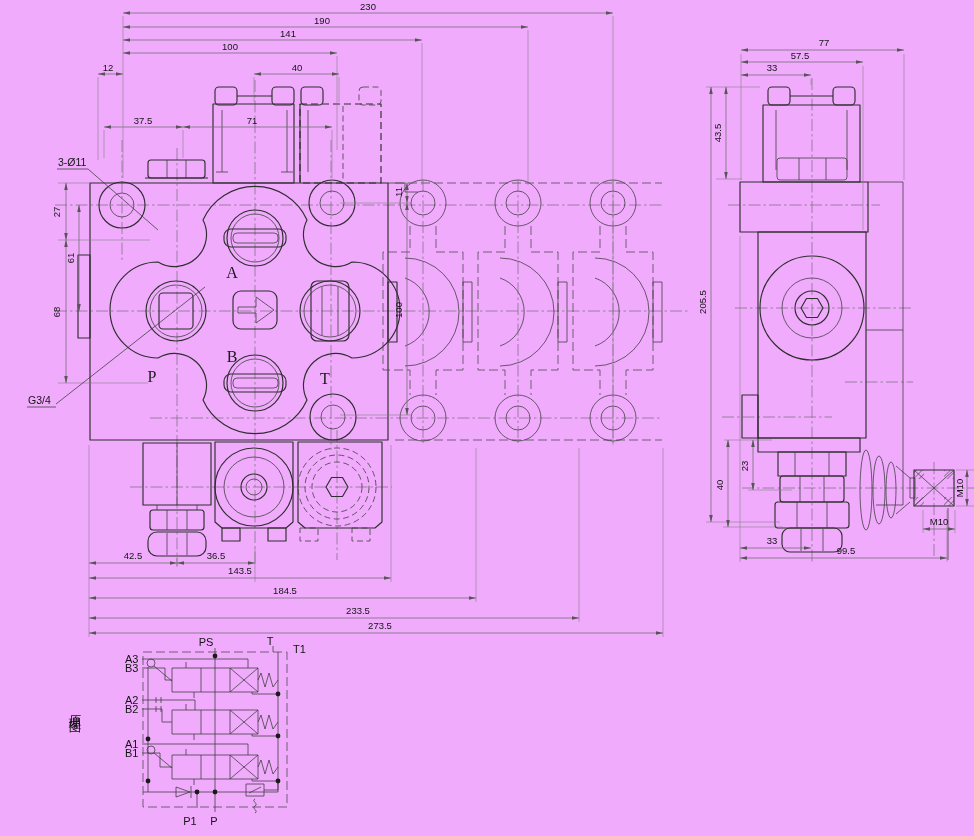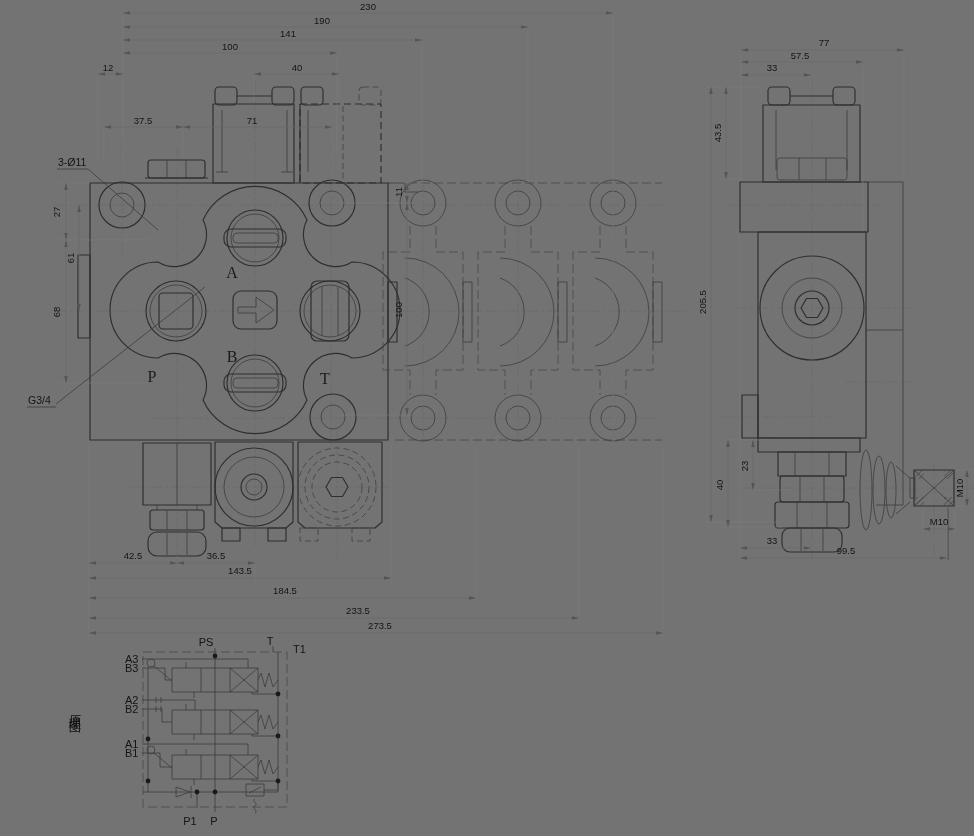--- a/index.html
+++ b/index.html
@@ -1,16 +1,16 @@
 <!DOCTYPE html>
 <html><head>
 <meta charset="utf-8">
 <style>
   html,body{margin:0;padding:0;background:#fff;}
-  #stage{position:relative;width:974px;height:836px;background:#737373;font-family:"Liberation Sans",sans-serif;overflow:hidden;}
+  #stage{position:relative;width:974px;height:836px;background:#f0abfc;font-family:"Liberation Sans",sans-serif;overflow:hidden;}
   svg{display:block;}
   .s   {stroke:#2e2e2e;stroke-width:1.15;fill:none;stroke-linejoin:round;}
   .t   {stroke:#3a3a3a;stroke-width:.75;fill:none;stroke-linejoin:round;}
   .hid {stroke:#3f3f3f;stroke-width:.8;fill:none;stroke-dasharray:6 3.5;}
   .ph  {stroke:#474747;stroke-width:.75;fill:none;stroke-dasharray:9 4;}
   .cl  {stroke:#6b6b6b;stroke-width:.65;fill:none;stroke-dasharray:12 3 2.5 3;}
   .dim {stroke:#676767;stroke-width:.7;fill:none;}
   .ext {stroke:#7d7d7d;stroke-width:.55;fill:none;}
   .dt  {font:9.5px "Liberation Sans",sans-serif;fill:#141414;text-anchor:middle;}
   .ct  {font:10.5px "Liberation Sans",sans-serif;fill:#141414;}

